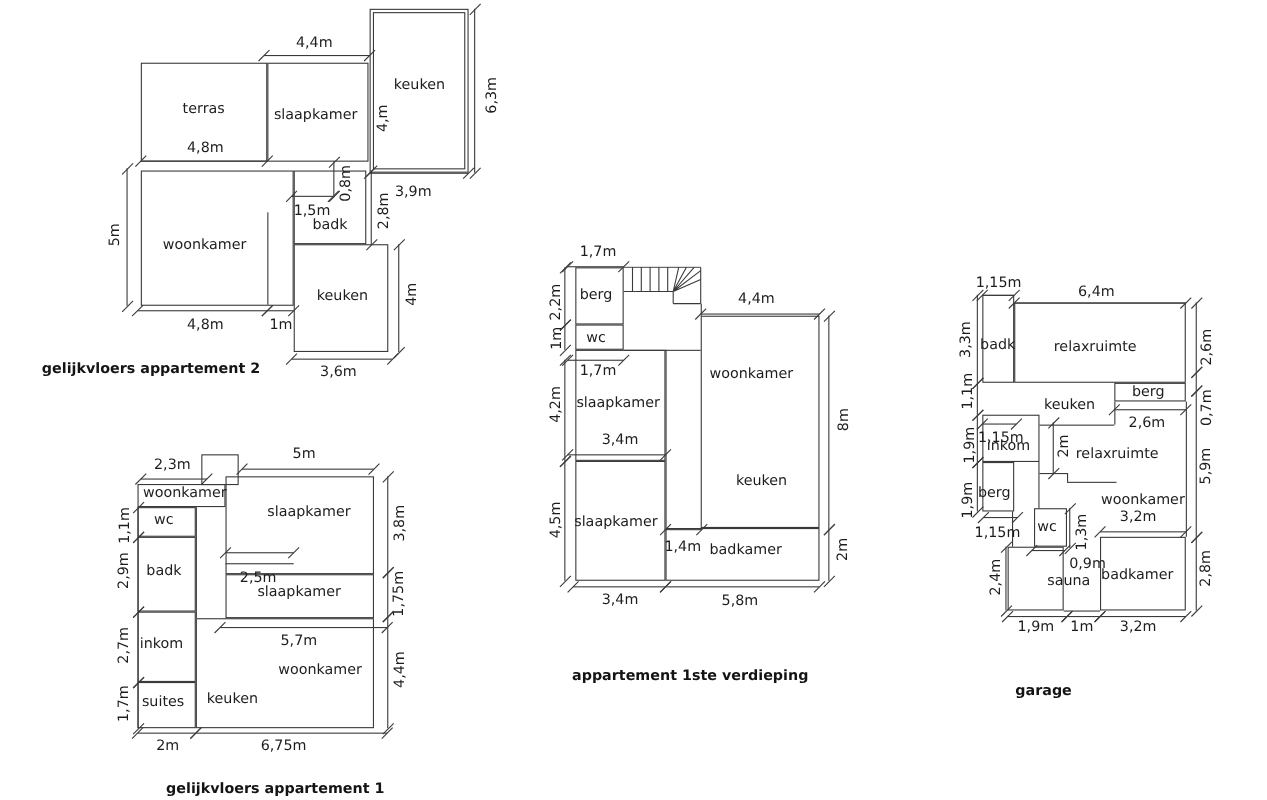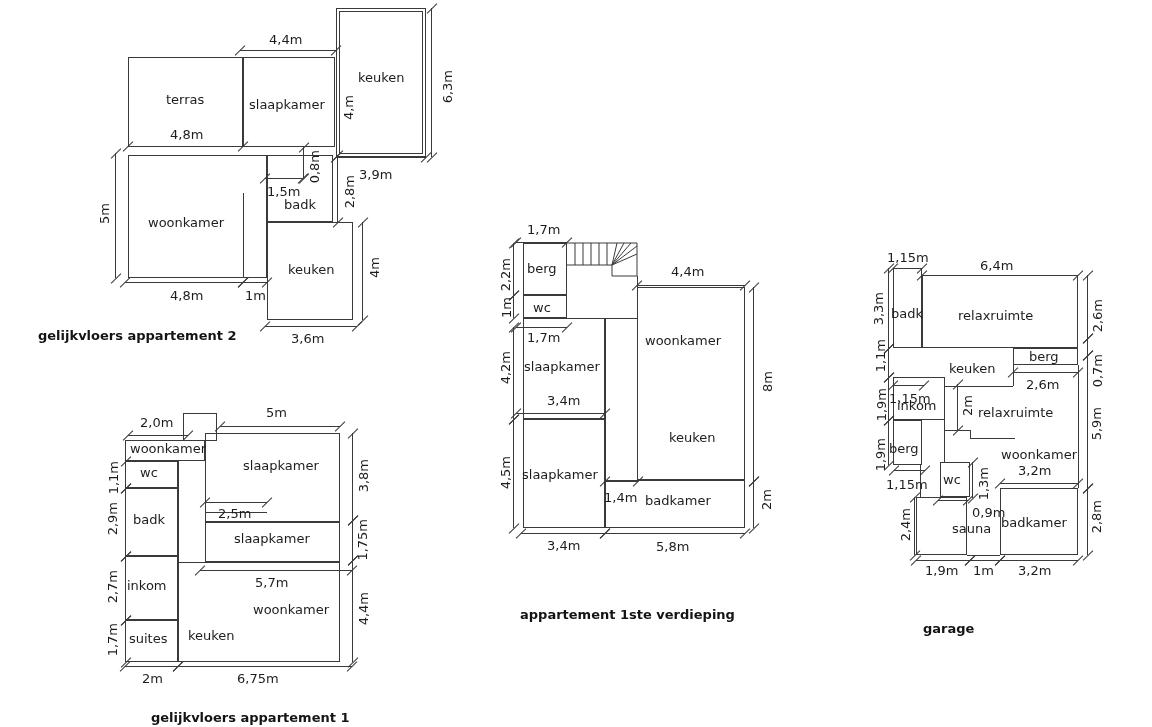--- a/index.html
+++ b/index.html
@@ -118,21 +118,21 @@
   <div class="t" style="left:129px;top:631px">suites</div>
   <div class="t" style="left:243px;top:458px">slaapkamer</div>
   <div class="t" style="left:234px;top:531px">slaapkamer</div>
   <div class="t" style="left:188px;top:628px">keuken</div>
   <div class="t" style="left:253px;top:602px">woonkamer</div>
 
   <div class="dh" style="left:128px;top:435px;width:60px">
       <i class="tk" style="left: -7px; top: -0.5px;"></i>
       <i class="tk" style="left: calc(100% - 7px); top: -0.5px;"></i>
     </div>
-  <div class="t" style="left:140px;top:415px">2,0m</div>
+  <div class="t" style="left:140px;top:415px">2,3m</div>
   <div class="dh" style="left:220px;top:426px;width:120px">
       <i class="tk" style="left: -7px; top: -0.5px;"></i>
       <i class="tk" style="left: calc(100% - 7px); top: -0.5px;"></i>
     </div>
   <div class="t" style="left:266px;top:405px">5m</div>
   <div class="dv" style="left:125px;top:461px;height:27px">
       <i class="tk" style="left: -6.5px; top: -0.5px;"></i>
       <i class="tk" style="left: -6.5px; top: calc(100% - 0.5px);"></i>
     </div>
   <div class="tv" style="left:106px;top:461px">1,1m</div>
@@ -163,21 +163,21 @@
   <div class="tv" style="left:355px;top:519px">1,75m</div>
   <div class="dv" style="left:352px;top:560px;height:102px">
       <i class="tk" style="left: -6.5px; top: -0.5px;"></i>
       <i class="tk" style="left: -6.5px; top: calc(100% - 0.5px);"></i>
     </div>
   <div class="tv" style="left:356px;top:592px">4,4m</div>
   <div class="dh" style="left:205px;top:502px;width:62px">
       <i class="tk" style="left: -7px; top: -0.5px;"></i>
       <i class="tk" style="left: calc(100% - 7px); top: -0.5px;"></i>
     </div>
-  <div class="t" style="left:218px;top:506px">2,5m</div>
+  <div class="t" style="left:218px;top:518px">2,5m</div>
   <div class="dh" style="left:200px;top:570px;width:152px">
       <i class="tk" style="left: -7px; top: -0.5px;"></i>
       <i class="tk" style="left: calc(100% - 7px); top: -0.5px;"></i>
     </div>
   <div class="t" style="left:255px;top:575px">5,7m</div>
   <div class="dh" style="left:125px;top:666px;width:53px">
       <i class="tk" style="left: -7px; top: -0.5px;"></i>
       <i class="tk" style="left: calc(100% - 7px); top: -0.5px;"></i>
     </div>
   <div class="t" style="left:142px;top:671px">2m</div>

